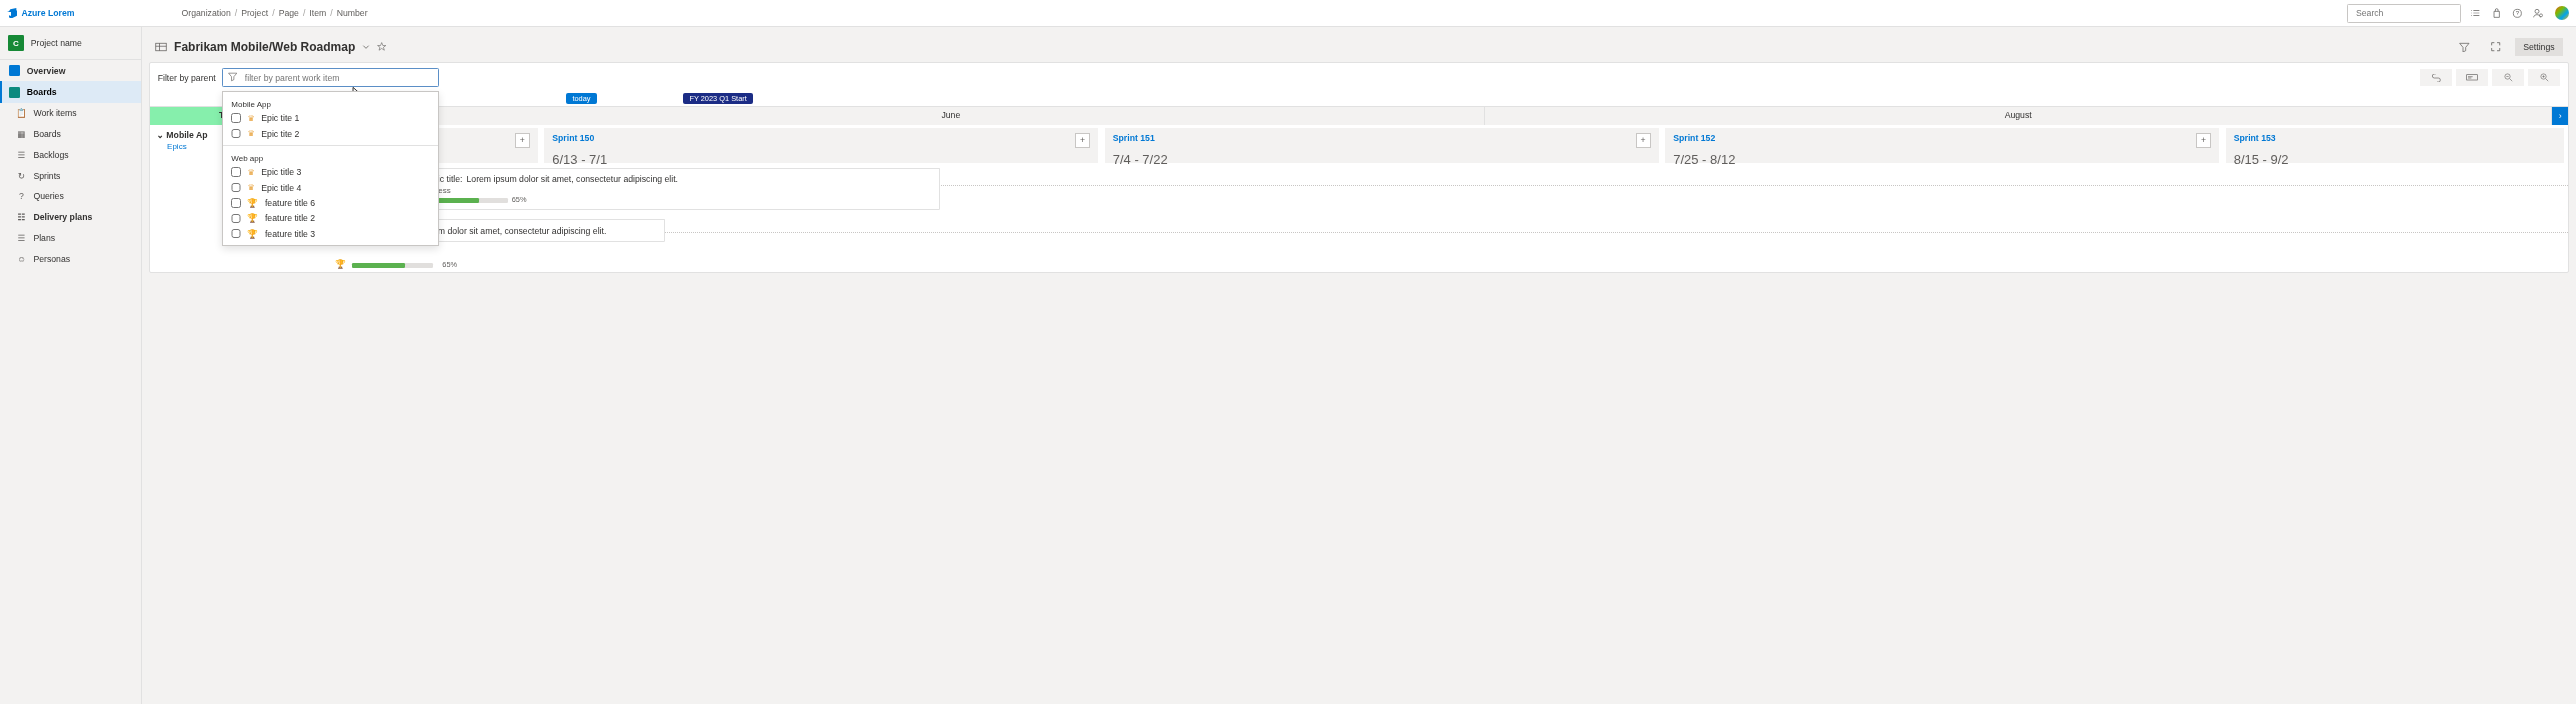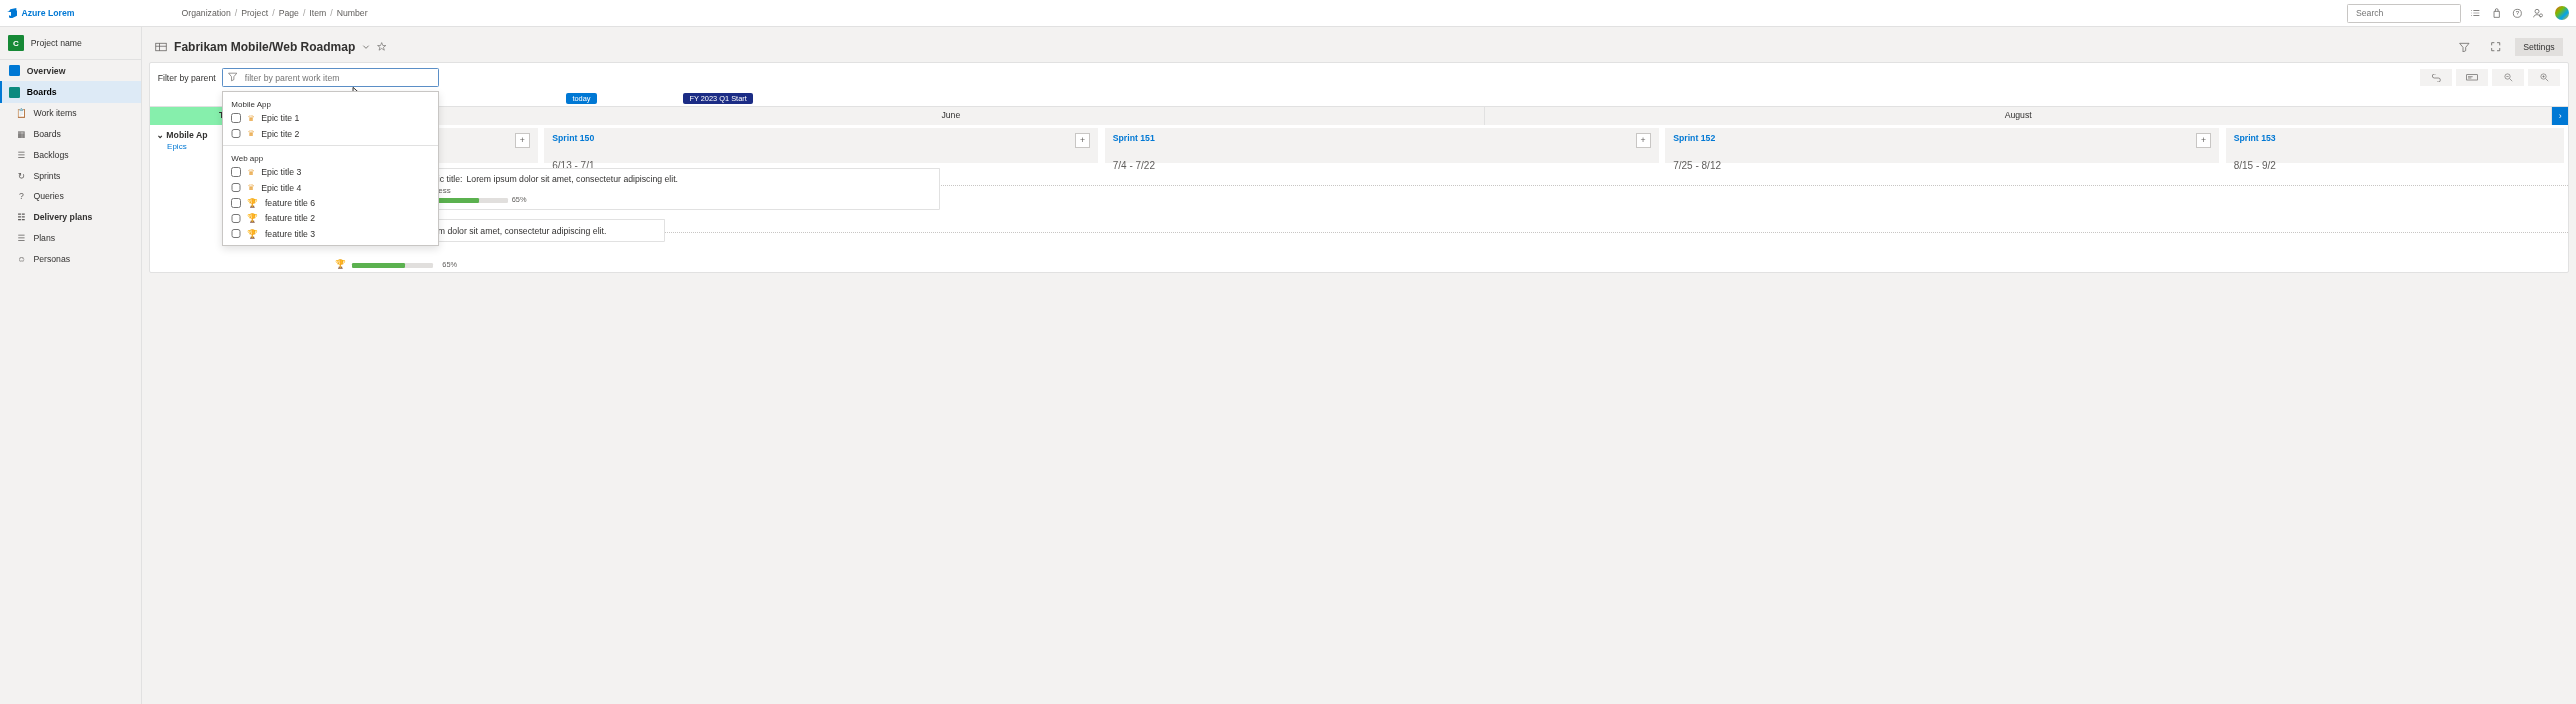--- a/index.html
+++ b/index.html
@@ -74,21 +74,21 @@
 .next-btn { width:16px; background:#0078d4; color:#fff; display:flex; align-items:center; justify-content:center; cursor:pointer;}
 
 
 .sprints-row { display:flex;}
 .team-name-col { width:99px; padding:5.4px 6.7px; border-right:0.7px solid #e1e1e1;}
 .team-name-col .tname { font-weight:600; display:flex; align-items:center; gap:2.7px; cursor:pointer;}
 .team-name-col .epics { color:#0078d4; margin-left:10.7px; font-size:8px; font-weight:400; margin-top:1.3px;}
 .sprints { flex:1; display:flex; gap:6.7px; padding:2.7px 4px;}
 .sprint { flex:1; background:#f3f2f1; height:35px; padding:5.4px 8px; display:flex; justify-content:space-between;}
 .sprint .snm { color:#0078d4; font-size:8.7px; font-weight:600;}
-.sprint .sdate { font-size:10px; color:#605e5c; margin-top:17px;}
+.sprint .sdate { font-size:13px; color:#605e5c; margin-top:9px;}
 .sprint .add { width:14.8px; height:14.8px; border:0.7px solid #c8c6c4; display:flex; align-items:center; justify-content:center; color:#605e5c; cursor:pointer; background:#fff;}
 
 
 .cards { position:relative; margin-left:99px; height:107px;}
 .card { position:absolute; background:#fff; border:0.7px solid #e1e1e1; border-left:2.7px solid #e8a33d; border-radius:1.3px; padding:5.4px 8px;}
 .card.card2 { border-left-color:#e8a33d;}
 .card .ctitle { display:flex; align-items:center; gap:4px; font-size:8.7px;}
 .card .progress-label { font-size:8px; color:#605e5c; margin-top:1.3px;}
 .progress-bar { margin-top:2.7px; height:5.4px; width:81px; background:#e1dfdd; border-radius:1.3px; position:relative;}
 .progress-bar .fill { height:100%; background:#5bb14f; border-radius:1.3px;}

